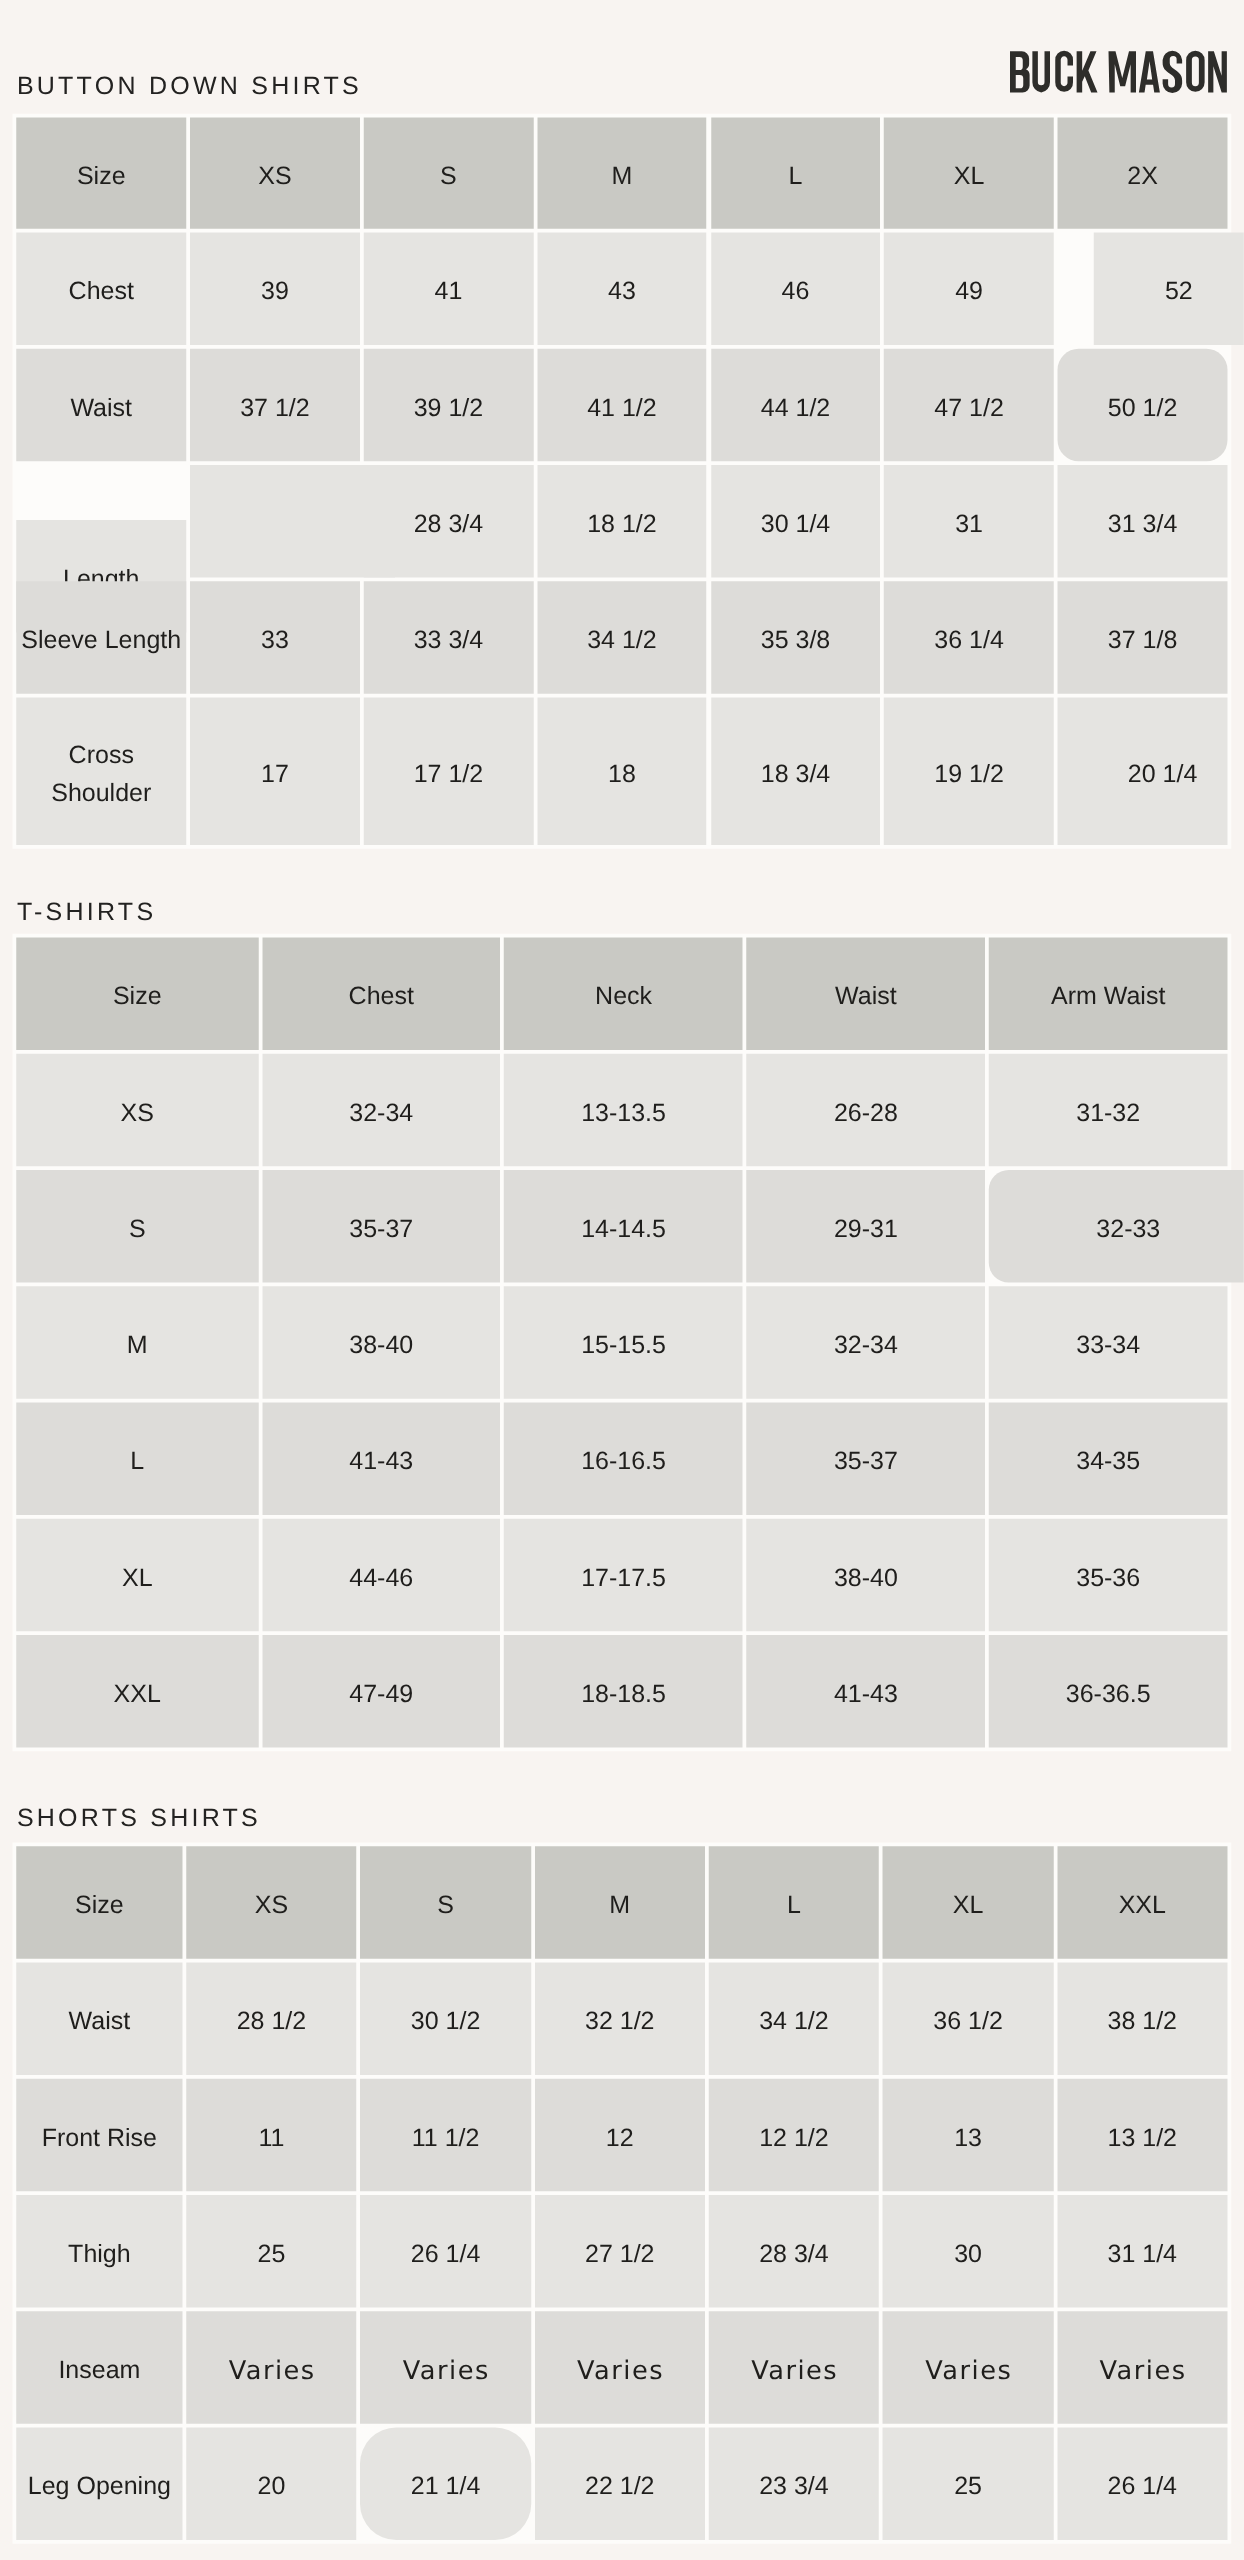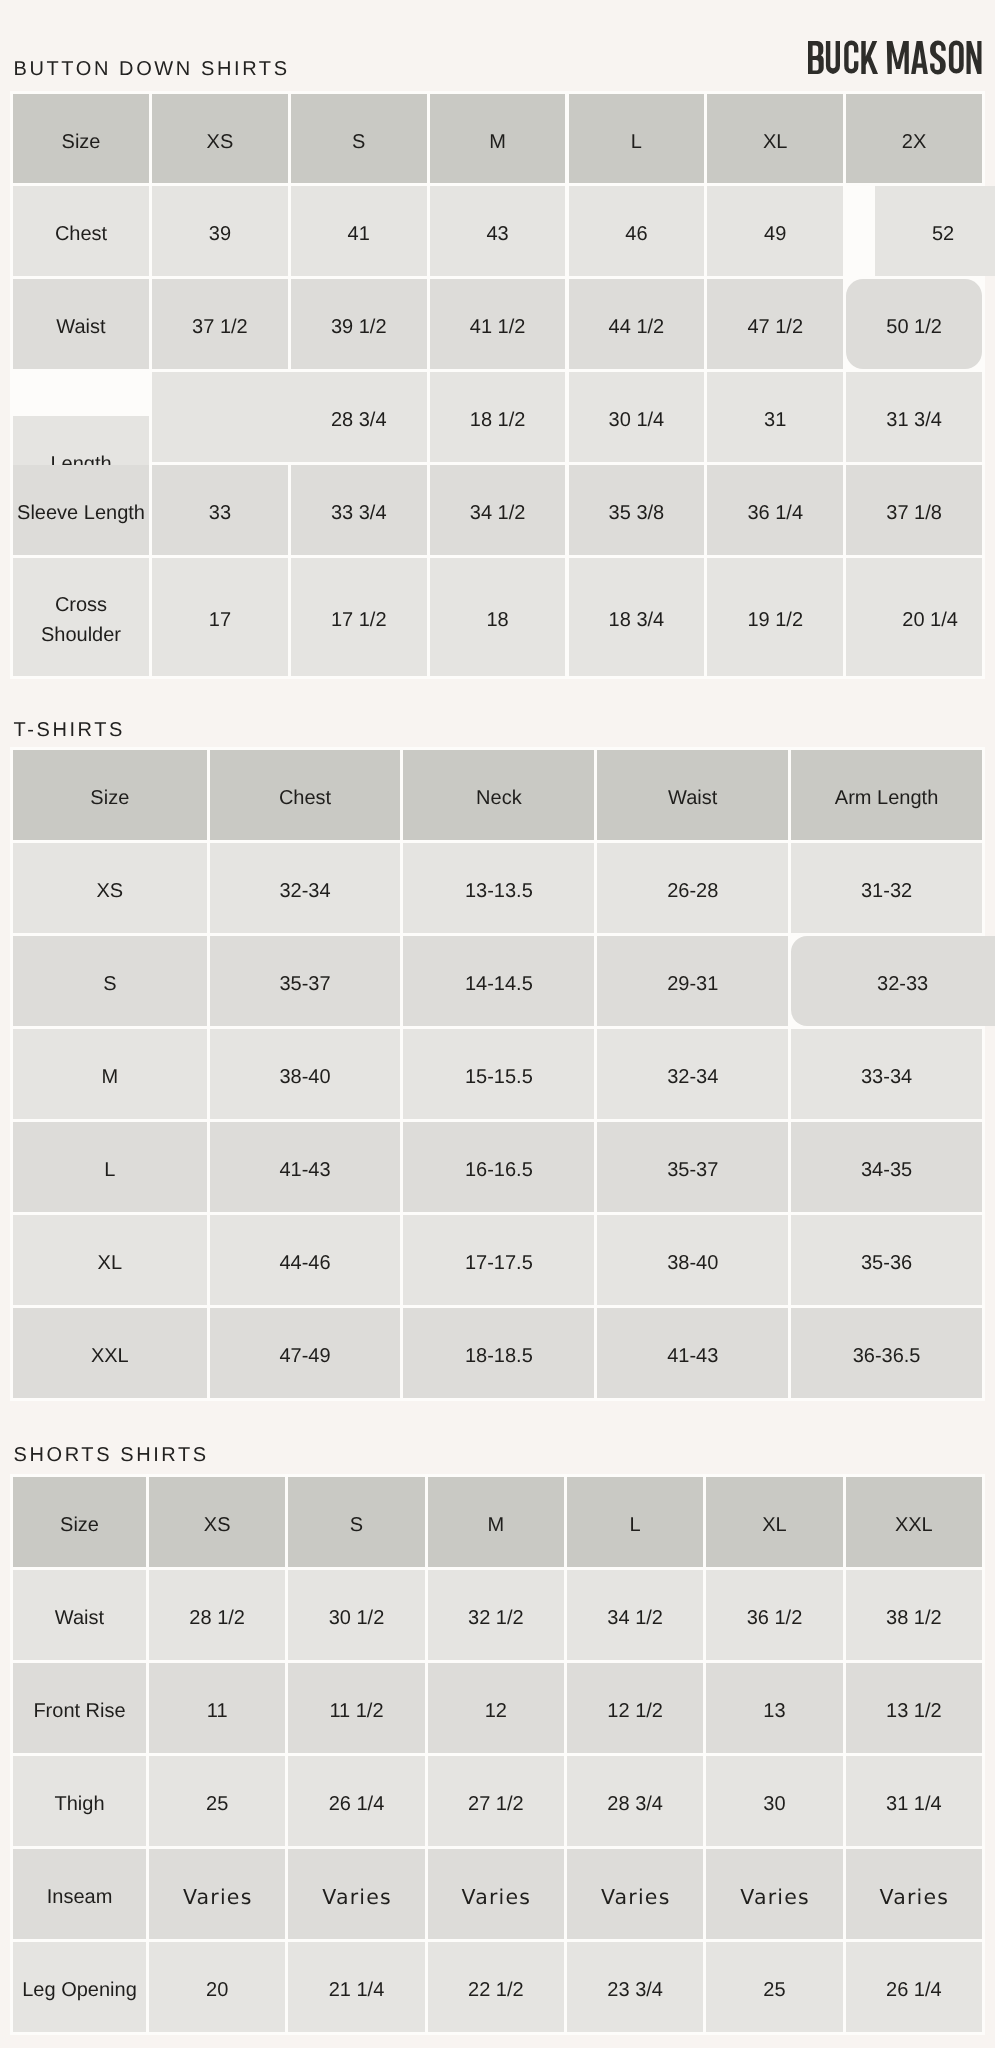--- a/index.html
+++ b/index.html
@@ -201,21 +201,21 @@
       <div class="cell hdr" style="left: 209.6px; top: 750px; width: 190.85px; height: 90px;">
         <span>Chest</span>
       </div>
       <div class="cell hdr" style="left: 403.45px; top: 750px; width: 190.85px; height: 90px;">
         <span>Neck</span>
       </div>
       <div class="cell hdr" style="left: 597.3px; top: 750px; width: 190.85px; height: 90px;">
         <span>Waist</span>
       </div>
       <div class="cell hdr" style="left: 791.15px; top: 750px; width: 190.85px; height: 90px;">
-        <span>Arm Length</span>
+        <span>Arm Waist</span>
       </div>
       <div class="cell lt" style="left: 13px; top: 843px; width: 193.6px; height: 90px;">
         <span>XS</span>
       </div>
       <div class="cell lt" style="left: 209.6px; top: 843px; width: 190.85px; height: 90px;">
         <span>32-34</span>
       </div>
       <div class="cell lt" style="left: 403.45px; top: 843px; width: 190.85px; height: 90px;">
         <span>13-13.5</span>
       </div>
@@ -406,21 +406,21 @@
       </div>
       <div class="cell dk tracked" style="left: 845.667px; top: 1849px; width: 136.333px; height: 90px;">
         <span>Varies</span>
       </div>
       <div class="cell lt" style="left: 13px; top: 1942px; width: 133px; height: 90px;">
         <span>Leg Opening</span>
       </div>
       <div class="cell lt" style="left: 149px; top: 1942px; width: 136.333px; height: 90px;">
         <span>20</span>
       </div>
-      <div class="cell lt" style="left: 288.333px; top: 1942px; width: 136.333px; height: 90px;">
+      <div class="cell lt" style="left: 288.333px; top: 1942px; width: 136.333px; height: 90px; border-radius: 29px;">
         <span>21 1/4</span>
       </div>
       <div class="cell lt" style="left: 427.667px; top: 1942px; width: 136.333px; height: 90px;">
         <span>22 1/2</span>
       </div>
       <div class="cell lt" style="left: 567px; top: 1942px; width: 136.333px; height: 90px;">
         <span>23 3/4</span>
       </div>
       <div class="cell lt" style="left: 706.333px; top: 1942px; width: 136.333px; height: 90px;">
         <span>25</span>

